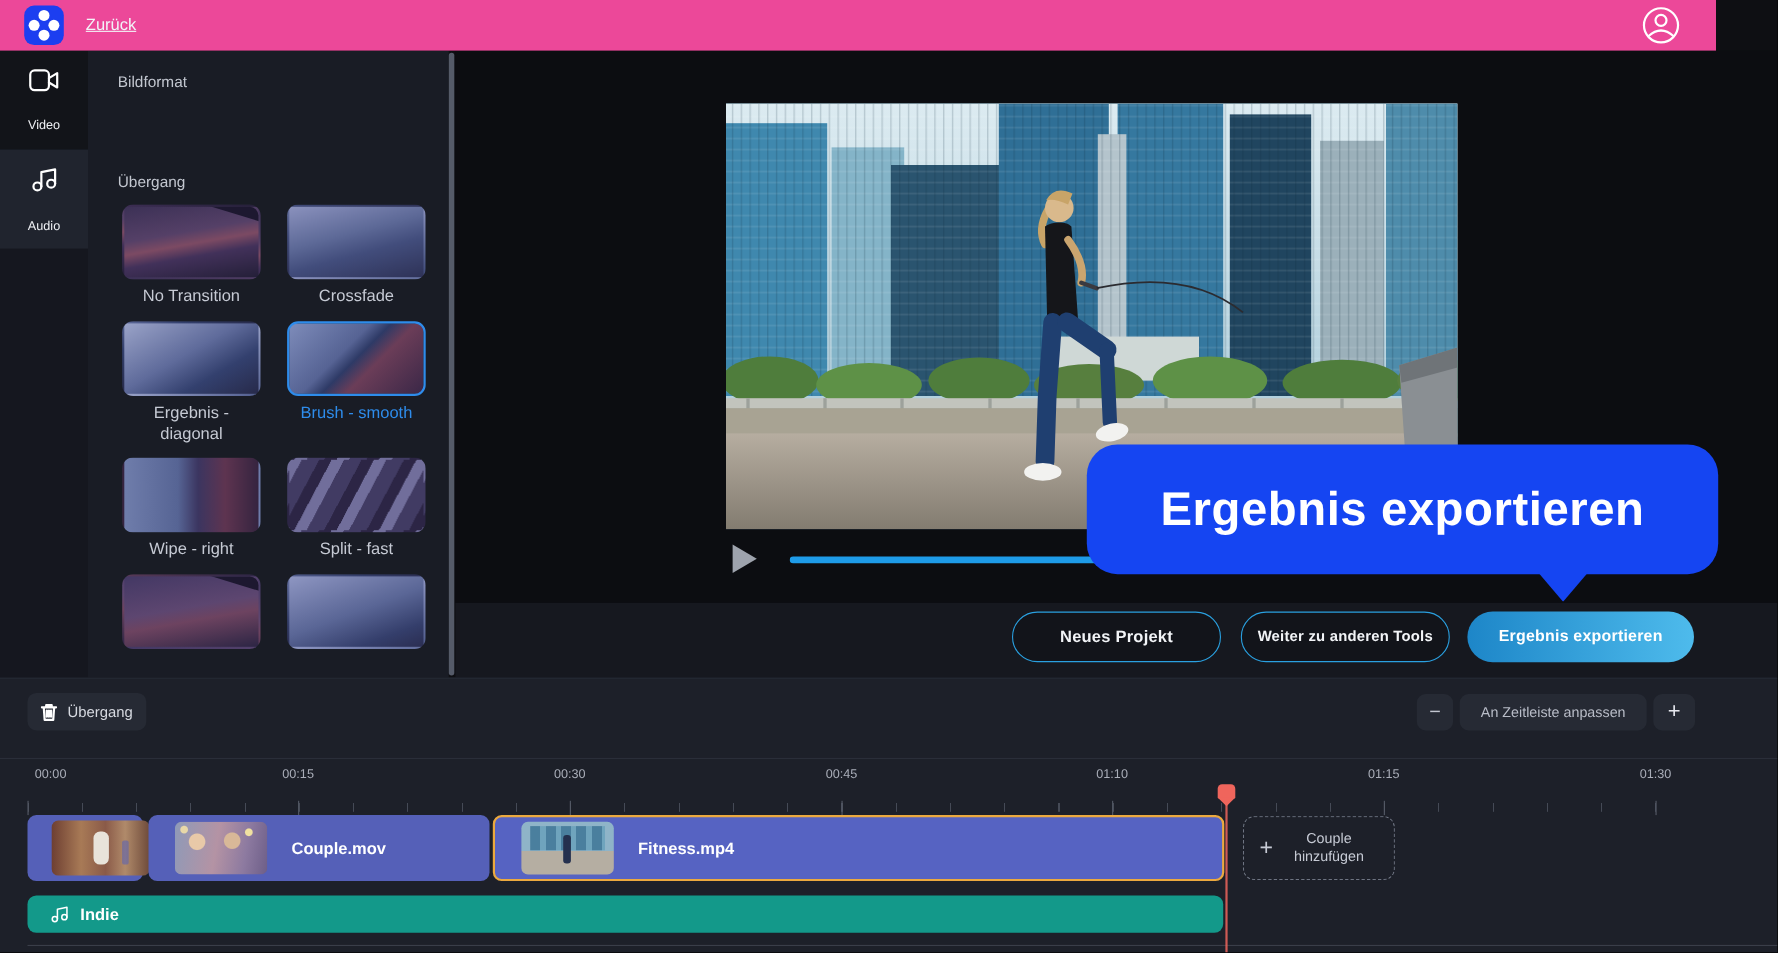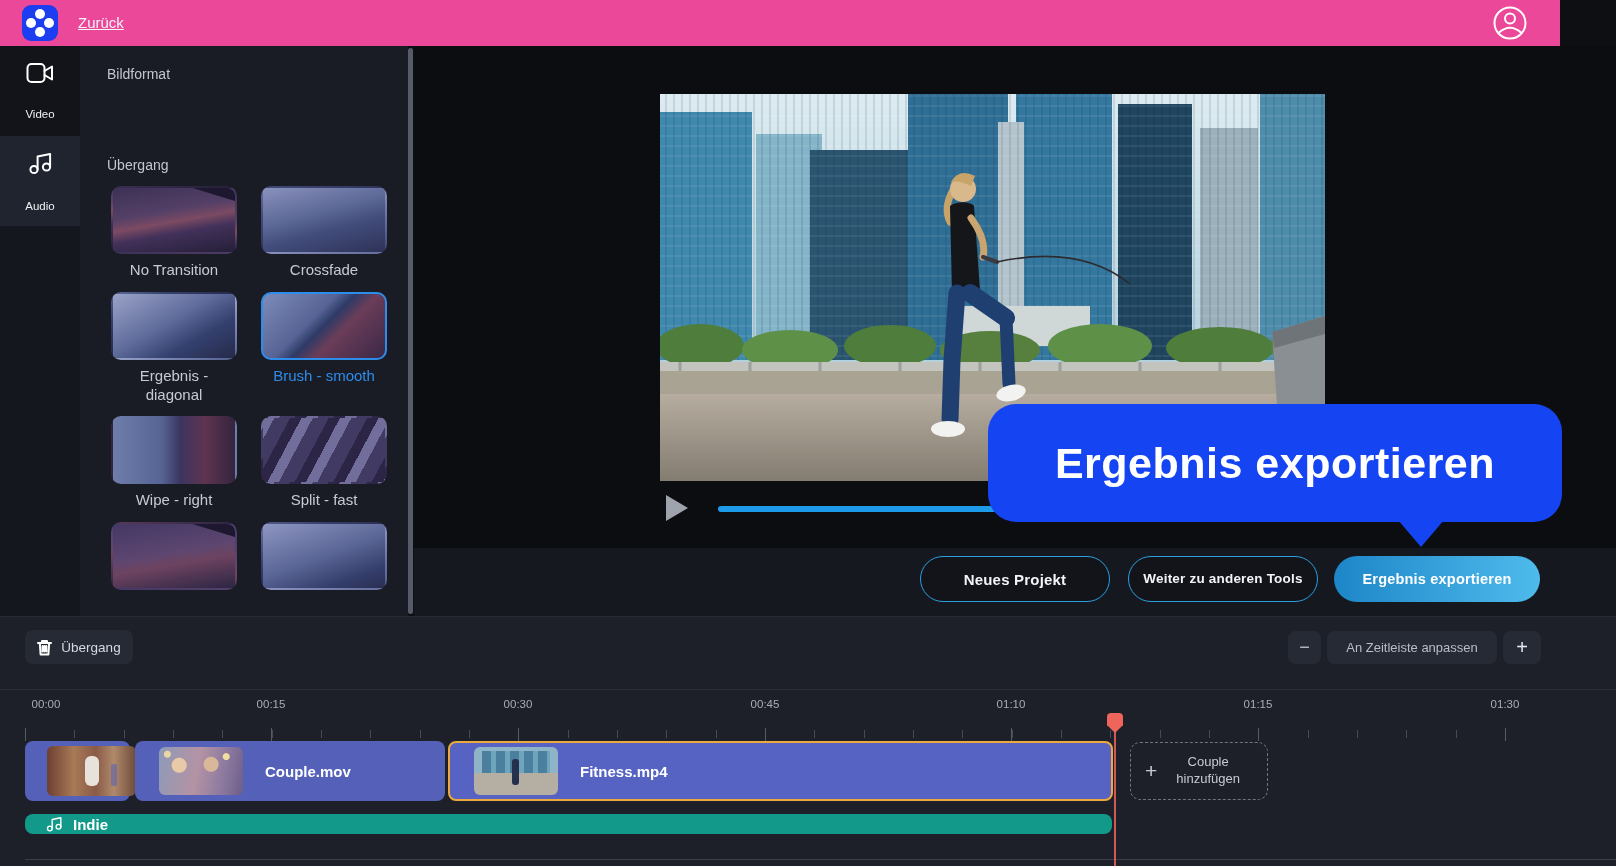--- a/index.html
+++ b/index.html
@@ -107,21 +107,21 @@
   .clip-3 { left:448px; width:665px; border:2px solid #eba93f; background:#5663c2; }
   .clip-3 .clip-thumb { background:
       linear-gradient(180deg,#8fb4c8 0 55%, #b5aea2 55% 100%); position:relative; overflow:hidden; }
   .clip-3 .clip-thumb::before { content:""; position:absolute; left:8px; top:4px; width:68px; height:22px;
     background:repeating-linear-gradient(90deg,#4a7f9e 0 9px,#6fa4bd 9px 14px); }
   .clip-3 .clip-thumb::after { content:""; position:absolute; left:38px; top:12px; width:7px; height:26px; background:#24304e; border-radius:3px; }
   .add-files { position:absolute; left:1130px; top:125px; width:138px; height:58px; border:1.5px dashed #6e7482; border-radius:10px;
     display:flex; align-items:center; cursor:pointer; color:#c6cad4; }
   .add-files .plus { font-size:21px; margin-left:14px; font-weight:400; }
   .add-files .af-text { flex:1; text-align:center; font-size:13px; line-height:1.3; padding-right:8px; }
-  .audio-clip { position:absolute; left:25px; top:197px; width:1087px; height:20px; background:#13998a; border-radius:8px;
+  .audio-clip { position:absolute; left:25px; top:197px; width:1087px; height:34px; background:#13998a; border-radius:8px;
     display:flex; align-items:center; cursor:pointer; }
   .audio-clip svg { margin-left:20px; }
   .audio-name { margin-left:10px; font-size:15px; font-weight:700; color:#fff; }
   .bottom-divider { position:absolute; left:25px; top:242px; width:1591px; height:1px; background:#3a3e49; }
   .playhead-line { position:absolute; left:1114px; top:109px; width:2px; height:141px; background:rgba(239,101,92,.85); z-index:3; }
   .playhead-head { position:absolute; left:1107px; top:96px; width:16px; height:13px; background:#ef655c; border-radius:4px 4px 1px 1px; z-index:4; cursor:grab; }
   .playhead-head::after { content:""; position:absolute; left:0; top:12px; width:0; height:0;
     border-left:8px solid transparent; border-right:8px solid transparent; border-top:8px solid #ef655c; }
   .ic { stroke:#fff; fill:none; stroke-width:2; stroke-linecap:round; stroke-linejoin:round; }
 </style>

